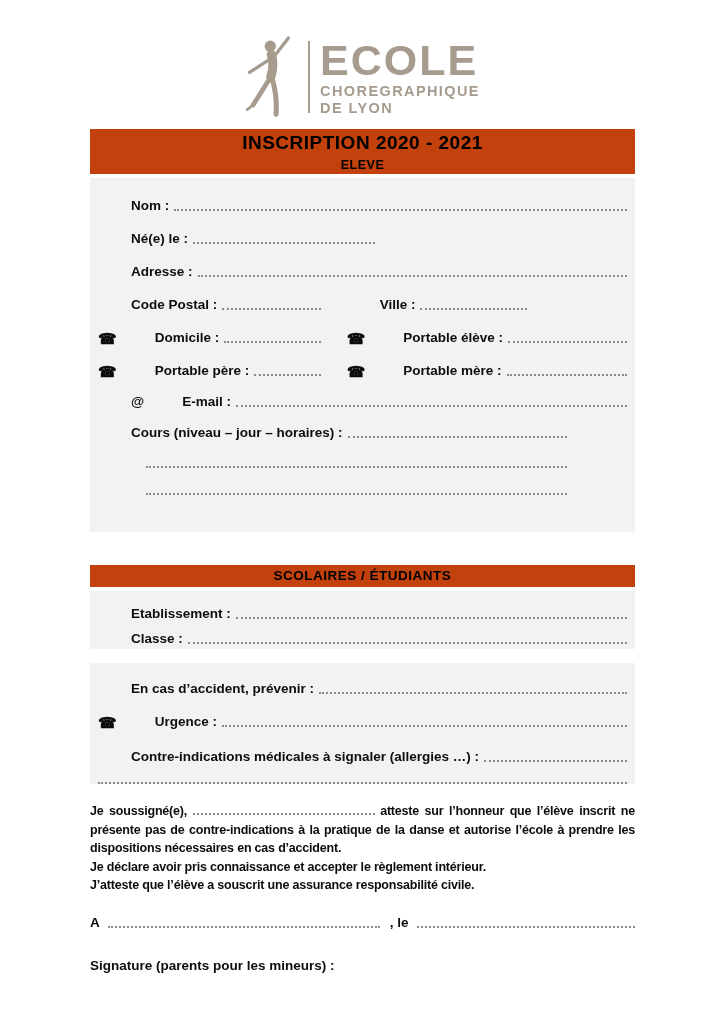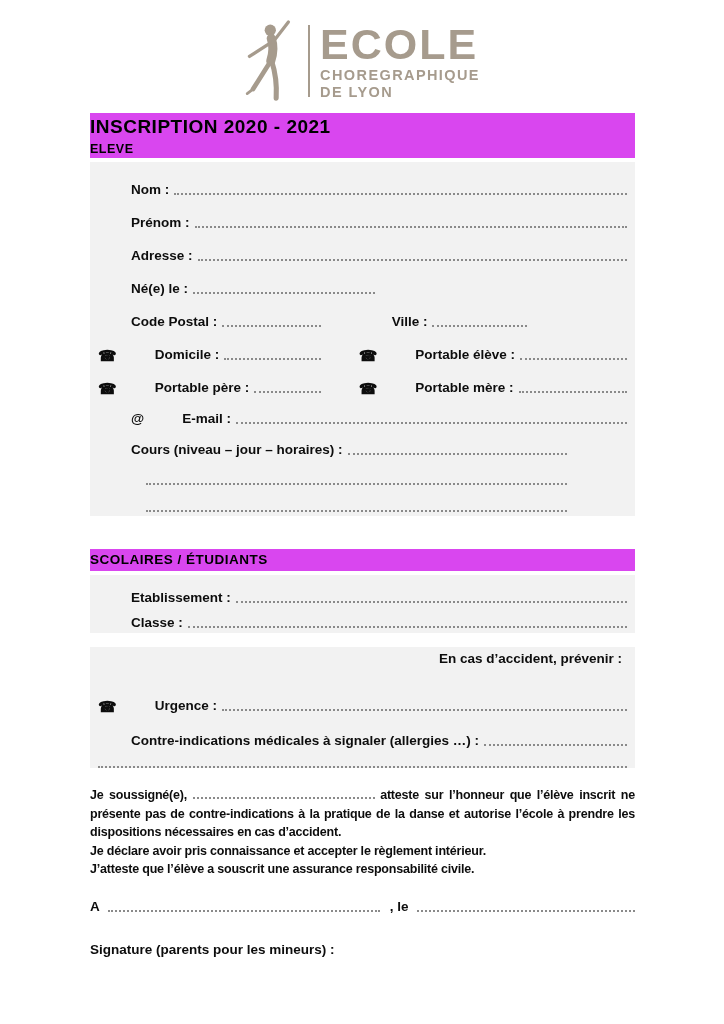--- a/index.html
+++ b/index.html
@@ -1,58 +1,58 @@
 <!DOCTYPE html>
 <html lang="fr"><head>
 <meta charset="utf-8">
 <style>
   html,body{margin:0;padding:0;background:#ffffff;}
   .page{
     position:relative;width:724px;height:1024px;background:#ffffff;overflow:hidden;
     font-family:"Liberation Sans",sans-serif;font-weight:bold;color:#0d0d0d;
   }
   
-  .logo{display:flex;justify-content:center;align-items:center;padding-top:15px;height:92px;}
+  .logo{display:flex;justify-content:center;align-items:center;padding-top:31px;height:92px;}
   .logo-dancer{width:58px;height:84px;margin-right:6px;}
   .logo-rule{width:2px;height:72px;background:#a69b8d;margin-right:10px;}
   .logo-text{color:#a69b8d;line-height:1;}
   .logo-title{font-size:43px;letter-spacing:2px;}
   .logo-sub{font-size:14.5px;letter-spacing:1.4px;margin-top:2px;}
   .logo-sub2{font-size:14.5px;letter-spacing:1.4px;margin-top:2px;}
   
   .sheet{width:545px;margin-left:90px;}
-  .bar{background:#d946ef;text-align:left;color:#000;}
+  .bar{background:#c2410c;text-align:center;color:#000;}
   .bar-title{margin-top:6px;height:28px;line-height:28px;font-size:19px;letter-spacing:.5px;}
   .bar-eleve{height:17px;line-height:17px;font-size:12.5px;letter-spacing:.5px;}
   .bar-scol{margin-top:33px;height:22px;line-height:22px;font-size:13.5px;letter-spacing:.5px;}
   .panel{background:#f2f2f2;margin-top:4px;padding:8px 8px 0 8px;box-sizing:border-box;}
   .panel-eleve{height:354px;}
   .panel-scol{height:58px;padding-top:6px;}
   .panel-urg{margin-top:14px;height:121px;padding-top:4px;}
   
   .row{display:flex;align-items:flex-end;height:33px;font-size:13.5px;}
   .row .lbl{white-space:nowrap;padding-right:5px;line-height:16px;padding-left:33px;}
   .leader{flex:1 1 auto;border-bottom:2px dotted #8a8a8a;margin-bottom:3px;height:0;}
   .tel{font-size:15px;line-height:14px;padding-right:5px;}
   .at{padding-right:4px;}
   .row-nom{height:28px;}
   .leader-ne{flex:0 0 182px;}
-  .row2{display:flex;gap:12px;}
+  .row2{display:flex;}
   .col{display:flex;align-items:flex-end;}
   .col1{width:47%;padding-right:26px;box-sizing:border-box;}
   .col2{flex:1;}
   .leader-ville{margin-right:100px;}
   .row-email{height:31px;}
   .row-cours{height:31px;}
   .leader-cours{margin-right:60px;}
   .row-cont{height:30px;}
   .row-cont .leader{margin-left:48px;margin-right:60px;}
   .row-cont2{height:27px;}
   .row-scol{height:25px;}
-  .row-acc{height:30px;flex-direction:column;}
+  .row-acc{height:30px;}
   .row-urg{height:33px;}
   .row-contre{height:35px;}
   .row-dotonly{height:22px;}
   
   .decl{margin-top:16px;font-size:12.5px;line-height:18.5px;letter-spacing:-.2px;}
   .decl-just{text-align:justify;}
   .inline-leader{display:inline-block;width:182px;border-bottom:2px dotted #8a8a8a;height:13px;vertical-align:baseline;}
   
   .arow{display:flex;align-items:flex-end;margin-top:16px;height:20px;font-size:13.5px;}
   .arow .lbl{white-space:nowrap;line-height:16px;}
@@ -90,30 +90,26 @@
     <div class="bar bar-title">INSCRIPTION 2020 - 2021</div>
 
     <div class="bar bar-eleve">ELEVE</div>
     <div class="panel panel-eleve">
 
       <div class="row row-nom">
         <span class="lbl">Nom :</span>
         <span class="leader"></span>
       </div>
       <div class="row">
-        <span class="lbl">Prénom :</span>
-        <span class="leader"></span>
+        <span class="lbl">Né(e) le :</span>
+        <span class="leader leader-ne"></span>
       </div>
       <div class="row">
         <span class="lbl">Adresse :</span>
         <span class="leader"></span>
-      </div>
-      <div class="row">
-        <span class="lbl">Né(e) le :</span>
-        <span class="leader leader-ne"></span>
       </div>
 
       <div class="row row2">
         <div class="col col1">
           <span class="lbl">Code Postal :</span>
           <span class="leader"></span>
         </div>
         <div class="col col2">
           <span class="lbl">Ville :</span>
           <span class="leader leader-ville"></span>

